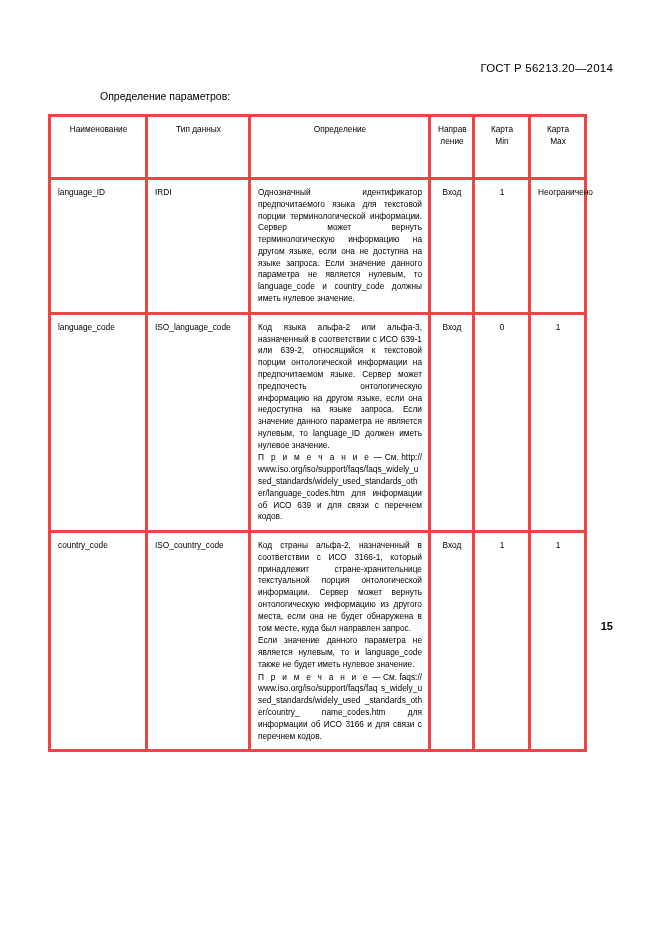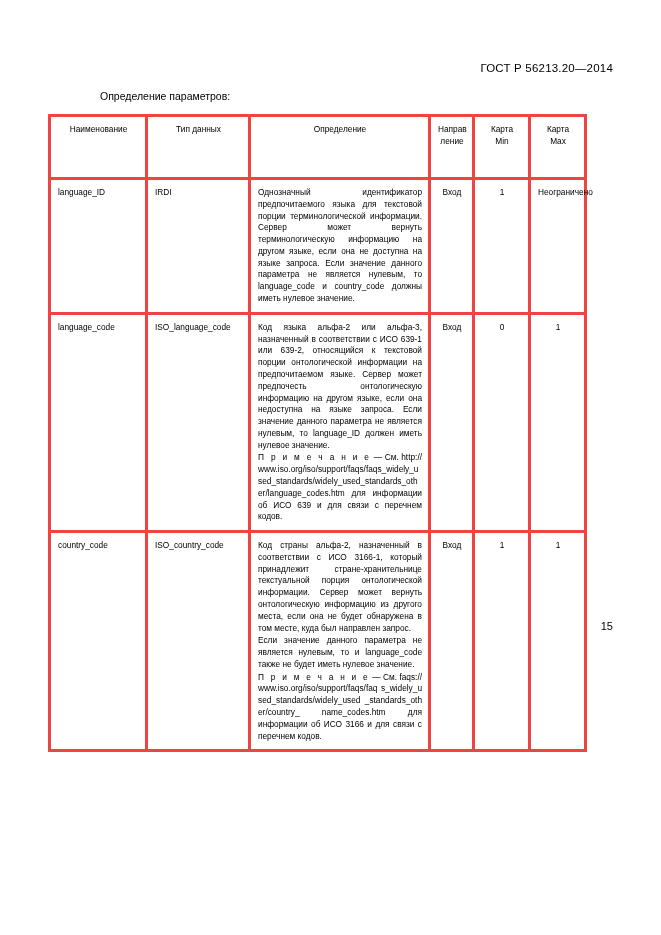--- a/index.html
+++ b/index.html
@@ -104,21 +104,21 @@
   }
   .url {
     word-break: break-all;
     text-align: center;
   }
   .pageno {
     position: absolute;
     right: 48px;
     bottom: 52px;
     font-size: 11px;
-    font-weight: normal;
+    font-weight: bold;
   }
 </style>
 </head>
 <body>
 
 <div class="page">
 
   <div class="header-std">ГОСТ Р 56213.20—2014</div>
 
   <div class="intro">Определение параметров:</div>

